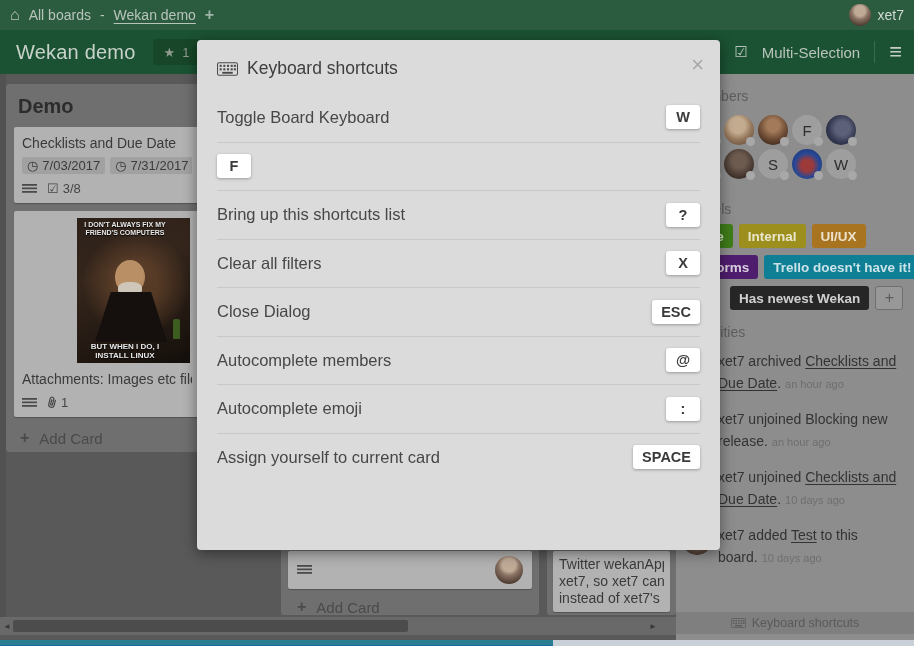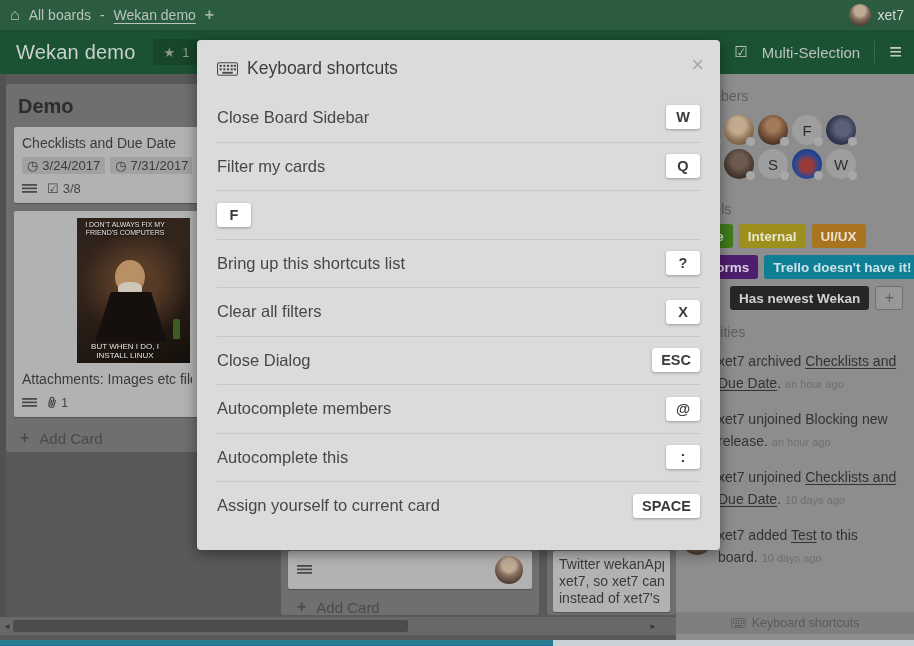--- a/index.html
+++ b/index.html
@@ -52,21 +52,21 @@
   .chk-badge { display:inline-flex; gap:4px; align-items:center; }
   .clip-badge { display:inline-flex; gap:3px; align-items:center; }
   .add-card { display:flex; align-items:center; gap:10px; color:#4a4a4a; font-size:15px; margin:12px 2px 0 6px; }
   .add-card .plus { font-weight:bold; font-size:16px; }
 
   
   .meme { width:113px; height:145px; margin:0 2px 0 auto; position:relative; overflow:hidden;
           background:
             radial-gradient(circle at 52% 46%, rgba(120,80,50,.55) 0 22%, rgba(0,0,0,0) 55%),
             linear-gradient(160deg, #2c2019 0%, #35261c 35%, #241a13 70%, #140f0b 100%); }
-  .meme .txt { position:absolute; left:0; right:17px; text-align:center; color:#e8e8e8; font-weight:normal;
+  .meme .txt { position:absolute; left:0; right:17px; text-align:center; color:#e8e8e8; font-weight:bold;
                line-height:8px; text-shadow:0 1px 1px #000; }
   .meme .top { top:3px; font-size:7px; }
   .meme .bottom { bottom:3px; font-size:8px; line-height:9px; }
   .meme .face { position:absolute; left:38px; top:42px; width:30px; height:34px; border-radius:50%;
                 background:radial-gradient(circle at 45% 40%, #b98f66 0 55%, #8a6744); }
   .meme .beard { position:absolute; left:41px; top:64px; width:24px; height:14px; border-radius:40%;
                  background:#cfc6ba; }
   .meme .suit { position:absolute; left:18px; top:74px; width:72px; height:50px;
                 background:#15100d; clip-path:polygon(0 100%, 22% 0, 78% 0, 100% 100%); }
   .meme .bottle { position:absolute; right:10px; bottom:24px; width:7px; height:20px; background:#3d5c20;
@@ -177,21 +177,21 @@
   <div class="edge"></div>
 
   <div class="list" id="list-demo">
     <div class="list-title">Demo</div>
 
     <div class="card">
       <div class="card-title">Checklists and Due Date</div>
       <div class="badge-row">
         <span class="date-badge">
           <span>◷</span>
-          <span>3/24/2017</span>
+          <span>7/03/2017</span>
         </span>
         <span class="date-badge">
           <span>◷</span>
           <span>7/31/2017</span>
         </span>
       </div>
       <div class="icon-row">
         <span class="desc-bars"></span>
         <span class="chk-badge">
           <span>☑</span>
@@ -377,26 +377,22 @@
           <rect x="16" y="5.8" width="2" height="2"></rect>
         <rect x="5" y="9.2" width="10" height="1.8"></rect>
       </g>
     </svg>
     <span class="modal-title">Keyboard shortcuts</span>
   </div>
   <span class="modal-close">×</span>
 
   <div class="sc-list">
     <div class="sc-row">
-      <span class="sc-label">Close Board Sidebar</span>
+      <span class="sc-label">Toggle Board Keyboard</span>
         <span class="sc-key">W</span>
-    </div>
-    <div class="sc-row">
-      <span class="sc-label">Filter my cards</span>
-        <span class="sc-key">Q</span>
     </div>
     <div class="sc-row">
         <span class="sc-key">F</span>
     </div>
     <div class="sc-row">
       <span class="sc-label">Bring up this shortcuts list</span>
         <span class="sc-key">?</span>
     </div>
     <div class="sc-row">
       <span class="sc-label">Clear all filters</span>
@@ -404,21 +400,21 @@
     </div>
     <div class="sc-row">
       <span class="sc-label">Close Dialog</span>
         <span class="sc-key">ESC</span>
     </div>
     <div class="sc-row">
       <span class="sc-label">Autocomplete members</span>
         <span class="sc-key">@</span>
     </div>
     <div class="sc-row">
-      <span class="sc-label">Autocomplete this</span>
+      <span class="sc-label">Autocomplete emoji</span>
         <span class="sc-key">:</span>
     </div>
     <div class="sc-row">
       <span class="sc-label">Assign yourself to current card</span>
         <span class="sc-key">SPACE</span>
     </div>
   </div>
 </div>
 
 </body></html>

